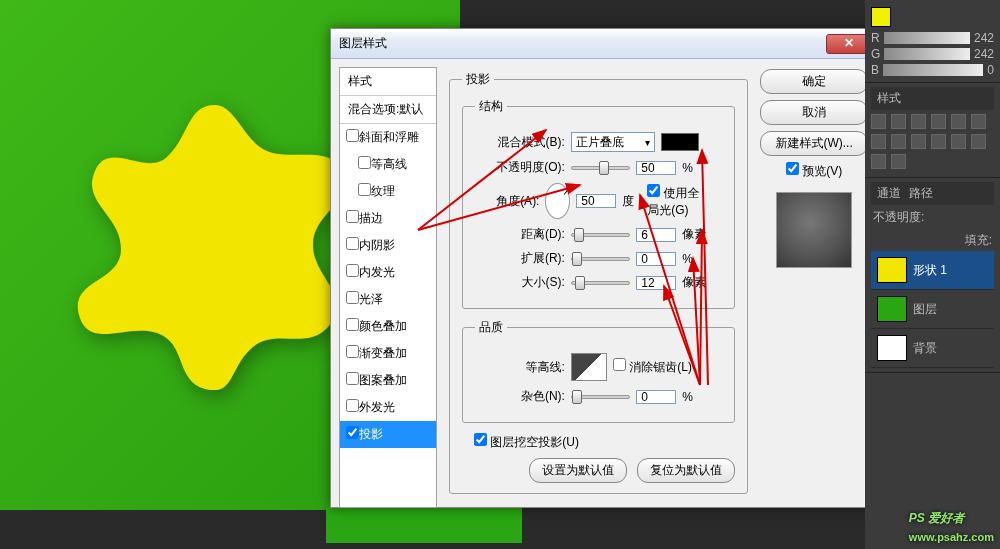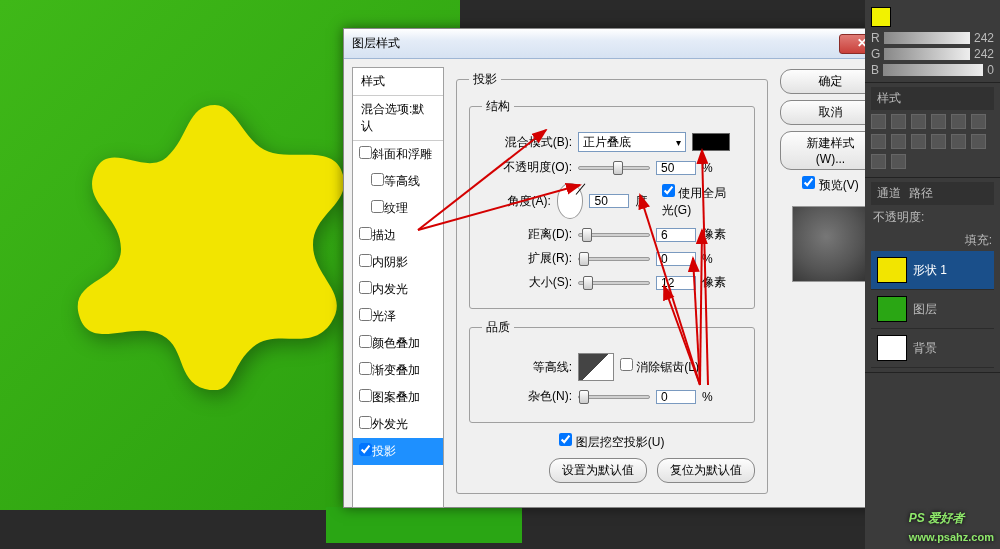--- a/index.html
+++ b/index.html
@@ -1,38 +1,38 @@
 <!DOCTYPE html>
 <html><head>
 <meta charset="utf-8">
 <style>
 *{box-sizing:border-box;margin:0;padding:0;font-family:"Microsoft YaHei",SimSun,sans-serif;font-size:12px}
 body{background:#2a2a2a;width:1000px;height:549px;overflow:hidden;position:relative}
 .canvas{position:absolute;left:0;top:0;width:460px;height:510px;background:linear-gradient(135deg,#3fb818 0%,#2a9e0f 100%)}
 .blob{position:absolute;left:70px;top:90px;width:290px;height:300px;filter:drop-shadow(4px 6px 10px rgba(0,0,0,.35))}
-.dialog{position:absolute;left:343px;top:28px;width:547px;height:480px;background:#f0f0f0;border:1px solid #888;box-shadow:0 0 12px rgba(0,0,0,.5)}
+.dialog{position:absolute;left:330px;top:28px;width:547px;height:480px;background:#f0f0f0;border:1px solid #888;box-shadow:0 0 12px rgba(0,0,0,.5)}
 .titlebar{height:30px;background:linear-gradient(#fff,#e4ecf7 40%,#d6e2f2);display:flex;align-items:center;padding:0 4px 0 8px;border-bottom:1px solid #9fb6d4}
 .titlebar span{flex:1}
 .closebtn{width:46px;height:20px;background:linear-gradient(#e07b76,#c9403a);border:1px solid #8b2c27;border-radius:3px;color:#fff;text-align:center;line-height:17px;font-weight:bold}
 .dbody{display:flex;padding:8px;gap:6px}
 .stylelist{width:100px;border:1px solid #a0a0a0;background:#fff}
 .stylelist .hdr{padding:5px 8px;border-bottom:1px solid #ccc}
 .stylelist .row{padding:5px 6px;display:flex;align-items:flex-start;gap:0;cursor:pointer}
 .stylelist .row.sel{background:#1e90ff;color:#fff}
 .stylelist input[type=checkbox]{margin:0}
 .center{flex:1;padding:4px 6px}
 fieldset{border:1px solid #a0a0a0;border-radius:3px;padding:10px 12px;margin-bottom:10px}
 legend{padding:0 4px}
 .frow{display:flex;align-items:center;margin:7px 12px;gap:6px;position:relative}
 .lbl{width:78px;text-align:right}
 .slider{flex:1;height:4px;background:#d0d0d0;border:1px solid #999;position:relative;border-radius:2px}
 .thumb{position:absolute;width:10px;height:14px;background:linear-gradient(#fff,#ccc);border:1px solid #666;top:-6px;border-radius:2px}
 .numfield{width:40px;height:14px;border:1px solid #7a9ac0;padding:2px 4px;text-align:left;background:#fff}
 .unit{width:28px}
-.combo{width:108px;height:20px;border:1px solid #7a9ac0;background:#fff;padding:1px 4px;display:flex;align-items:center;justify-content:space-between}
+.combo{width:84px;height:20px;border:1px solid #7a9ac0;background:#fff;padding:1px 4px;display:flex;align-items:center;justify-content:space-between}
 .combo::after{content:"▾";font-size:10px}
 .swatch{width:38px;height:18px;background:#000;border:1px solid #666}
 .anglectrl{width:36px;height:36px;border:1px solid #999;border-radius:50%;background:#fff;position:relative}
 .anglectrl::after{content:"";position:absolute;width:14px;height:1px;background:#000;left:18px;top:10px;transform-origin:left;transform:rotate(-50deg)}
 .contour{width:36px;height:28px;border:1px solid #888;background:linear-gradient(135deg,#444 0%,#444 49%,#fff 50%,#fff 100%)}
 .btnrow{display:flex;gap:10px;justify-content:flex-end;margin-top:4px}
 .btn{padding:3px 12px;background:linear-gradient(#fdfdfd,#e3e3e3);border:1px solid #888;border-radius:11px;min-width:80px;text-align:center;cursor:pointer}
 .rightcol{width:110px;display:flex;flex-direction:column;gap:6px;padding-top:2px}
 .rightcol .btn{width:100%}
 .prevbox{width:76px;height:76px;margin:6px auto;background:radial-gradient(circle at 45% 40%,#777 0%,#555 55%,#333 100%);border:1px solid #999}
@@ -187,21 +187,21 @@
           <div class="frow">
             <div class="lbl">杂色(N):</div>
             <div class="slider">
                 <div class="thumb" style="left:0%"></div>
               </div>
             <input class="numfield" value="0" style="">
             <div class="unit">%</div>
           </div>
         </fieldset>
 
-        <div class="frow" style="justify-content:center">
+        <div class="frow" style="justify-content:flex-start">
           <label><input type="checkbox" checked="" style=""> <span>图层挖空投影(U)</span></label>
         </div>
         <div class="btnrow">
           <div class="btn">设置为默认值</div>
           <div class="btn">复位为默认值</div>
         </div>
       </fieldset>
     </div>
 
     <div class="rightcol">

